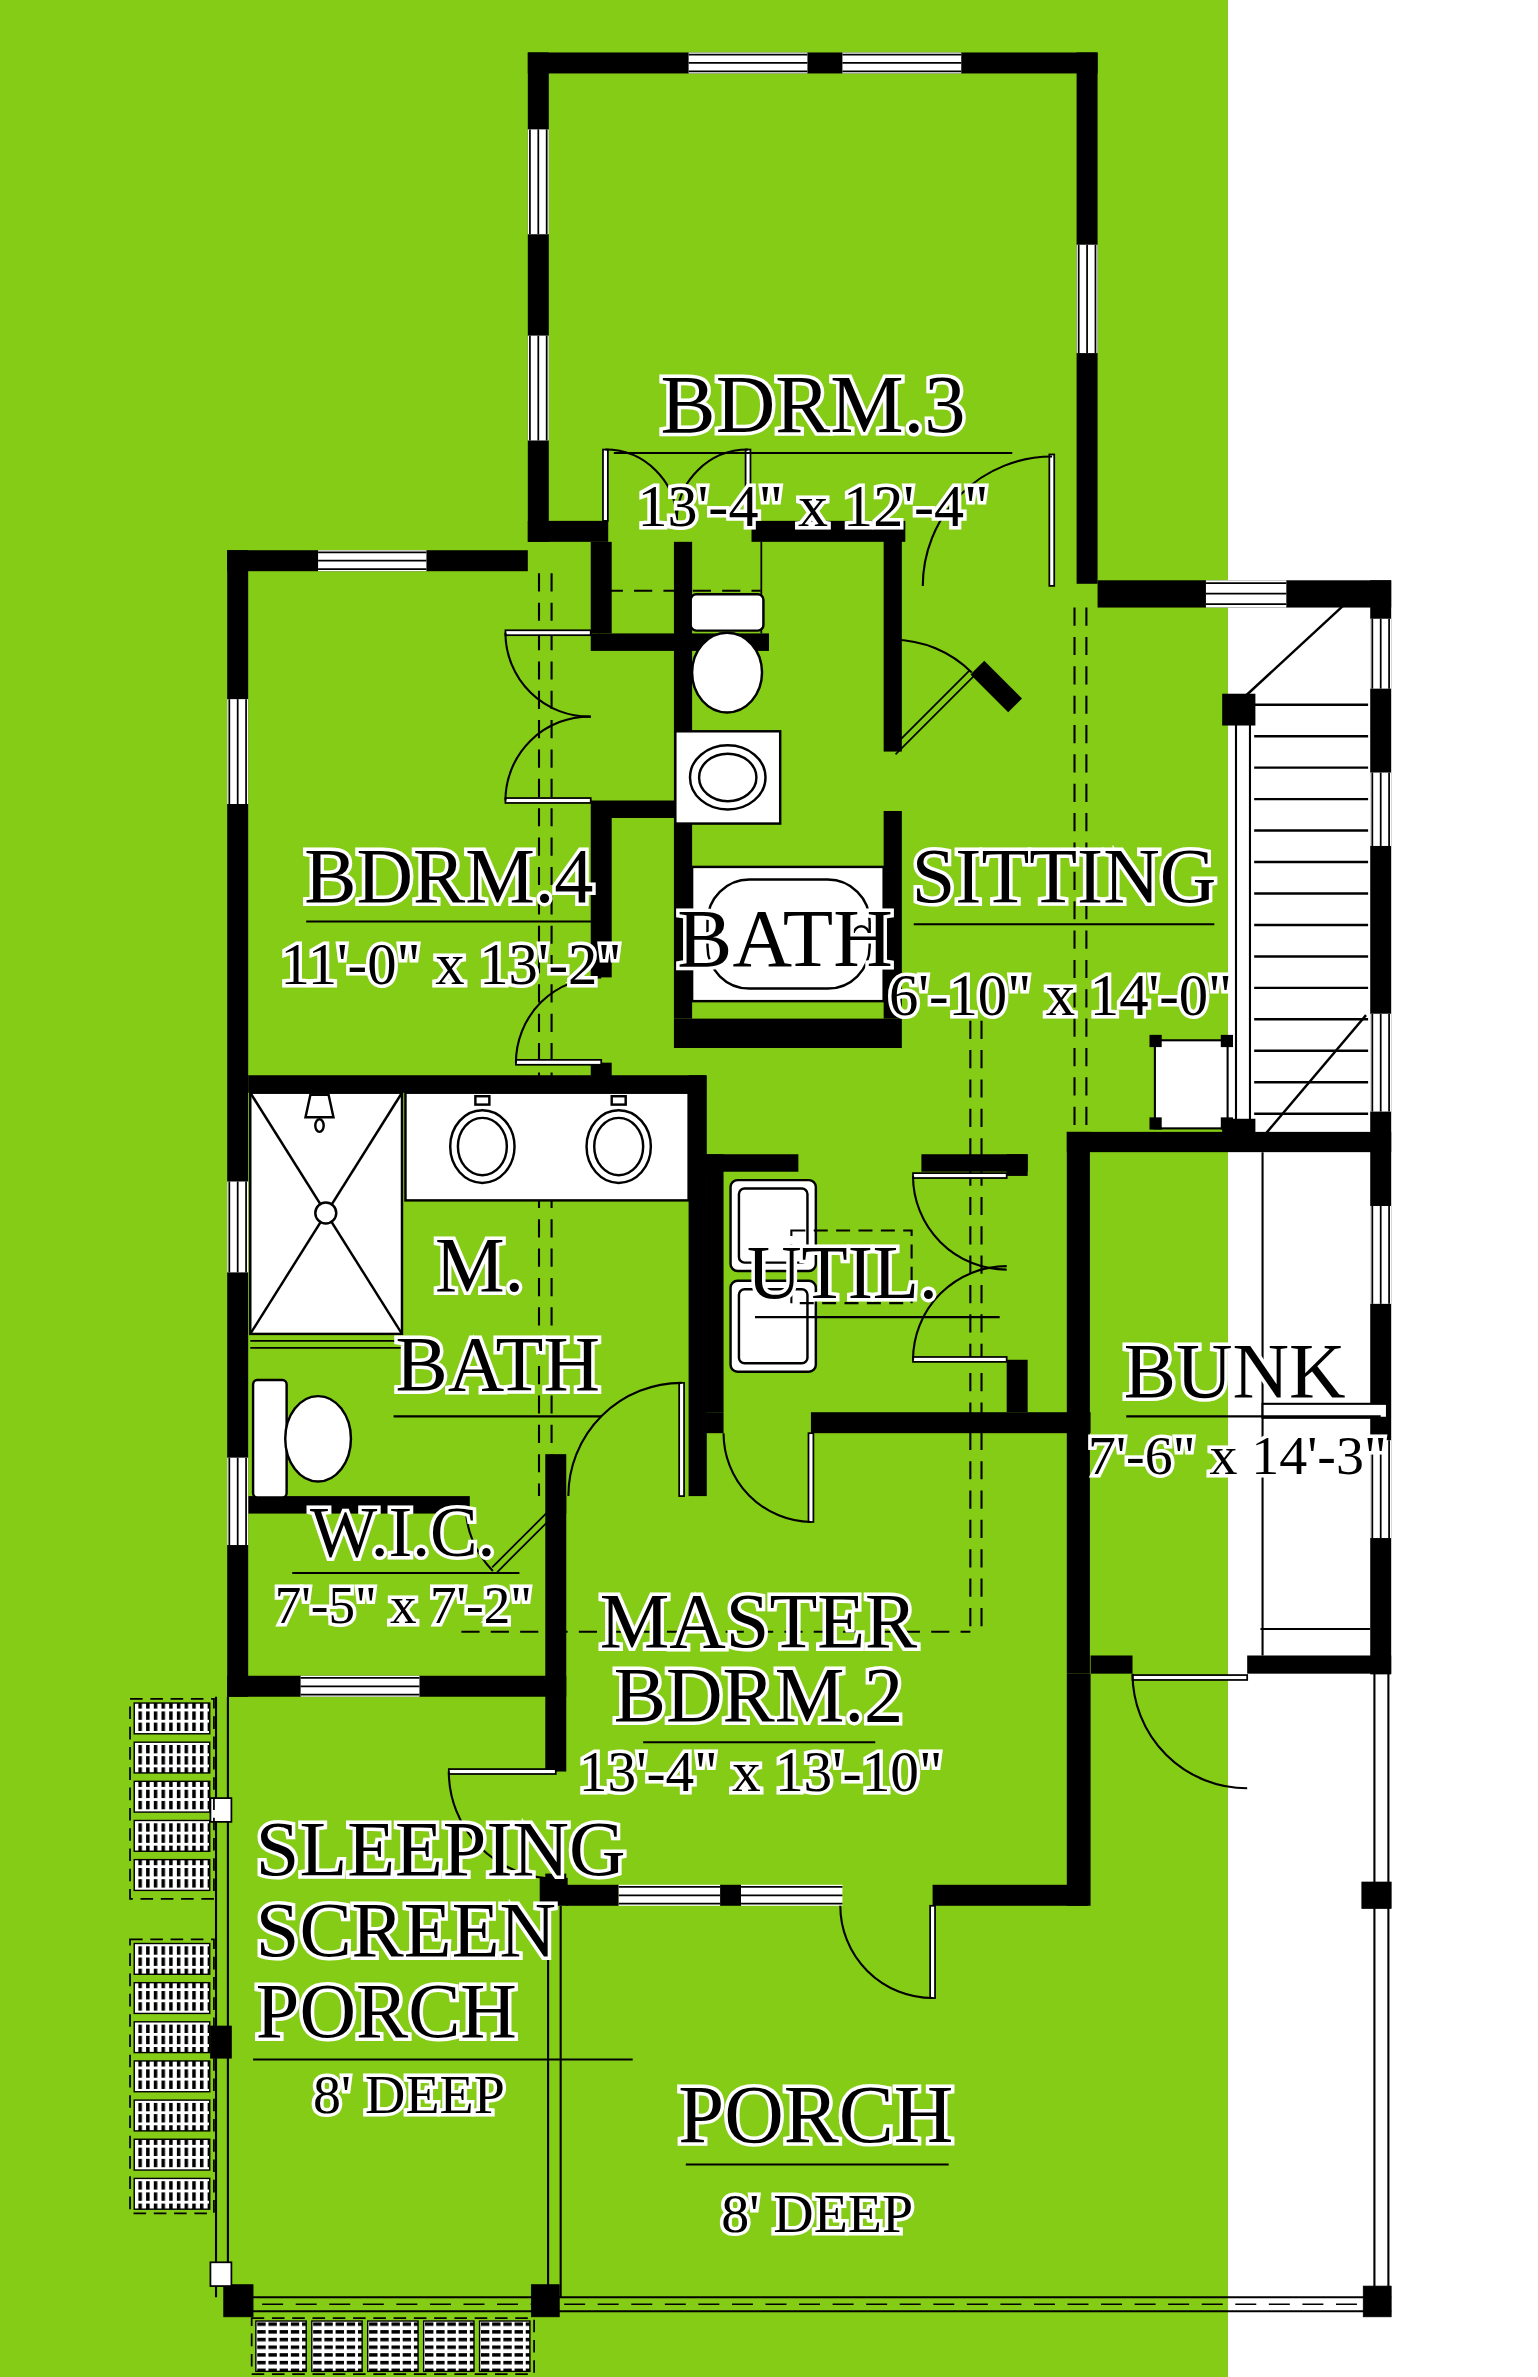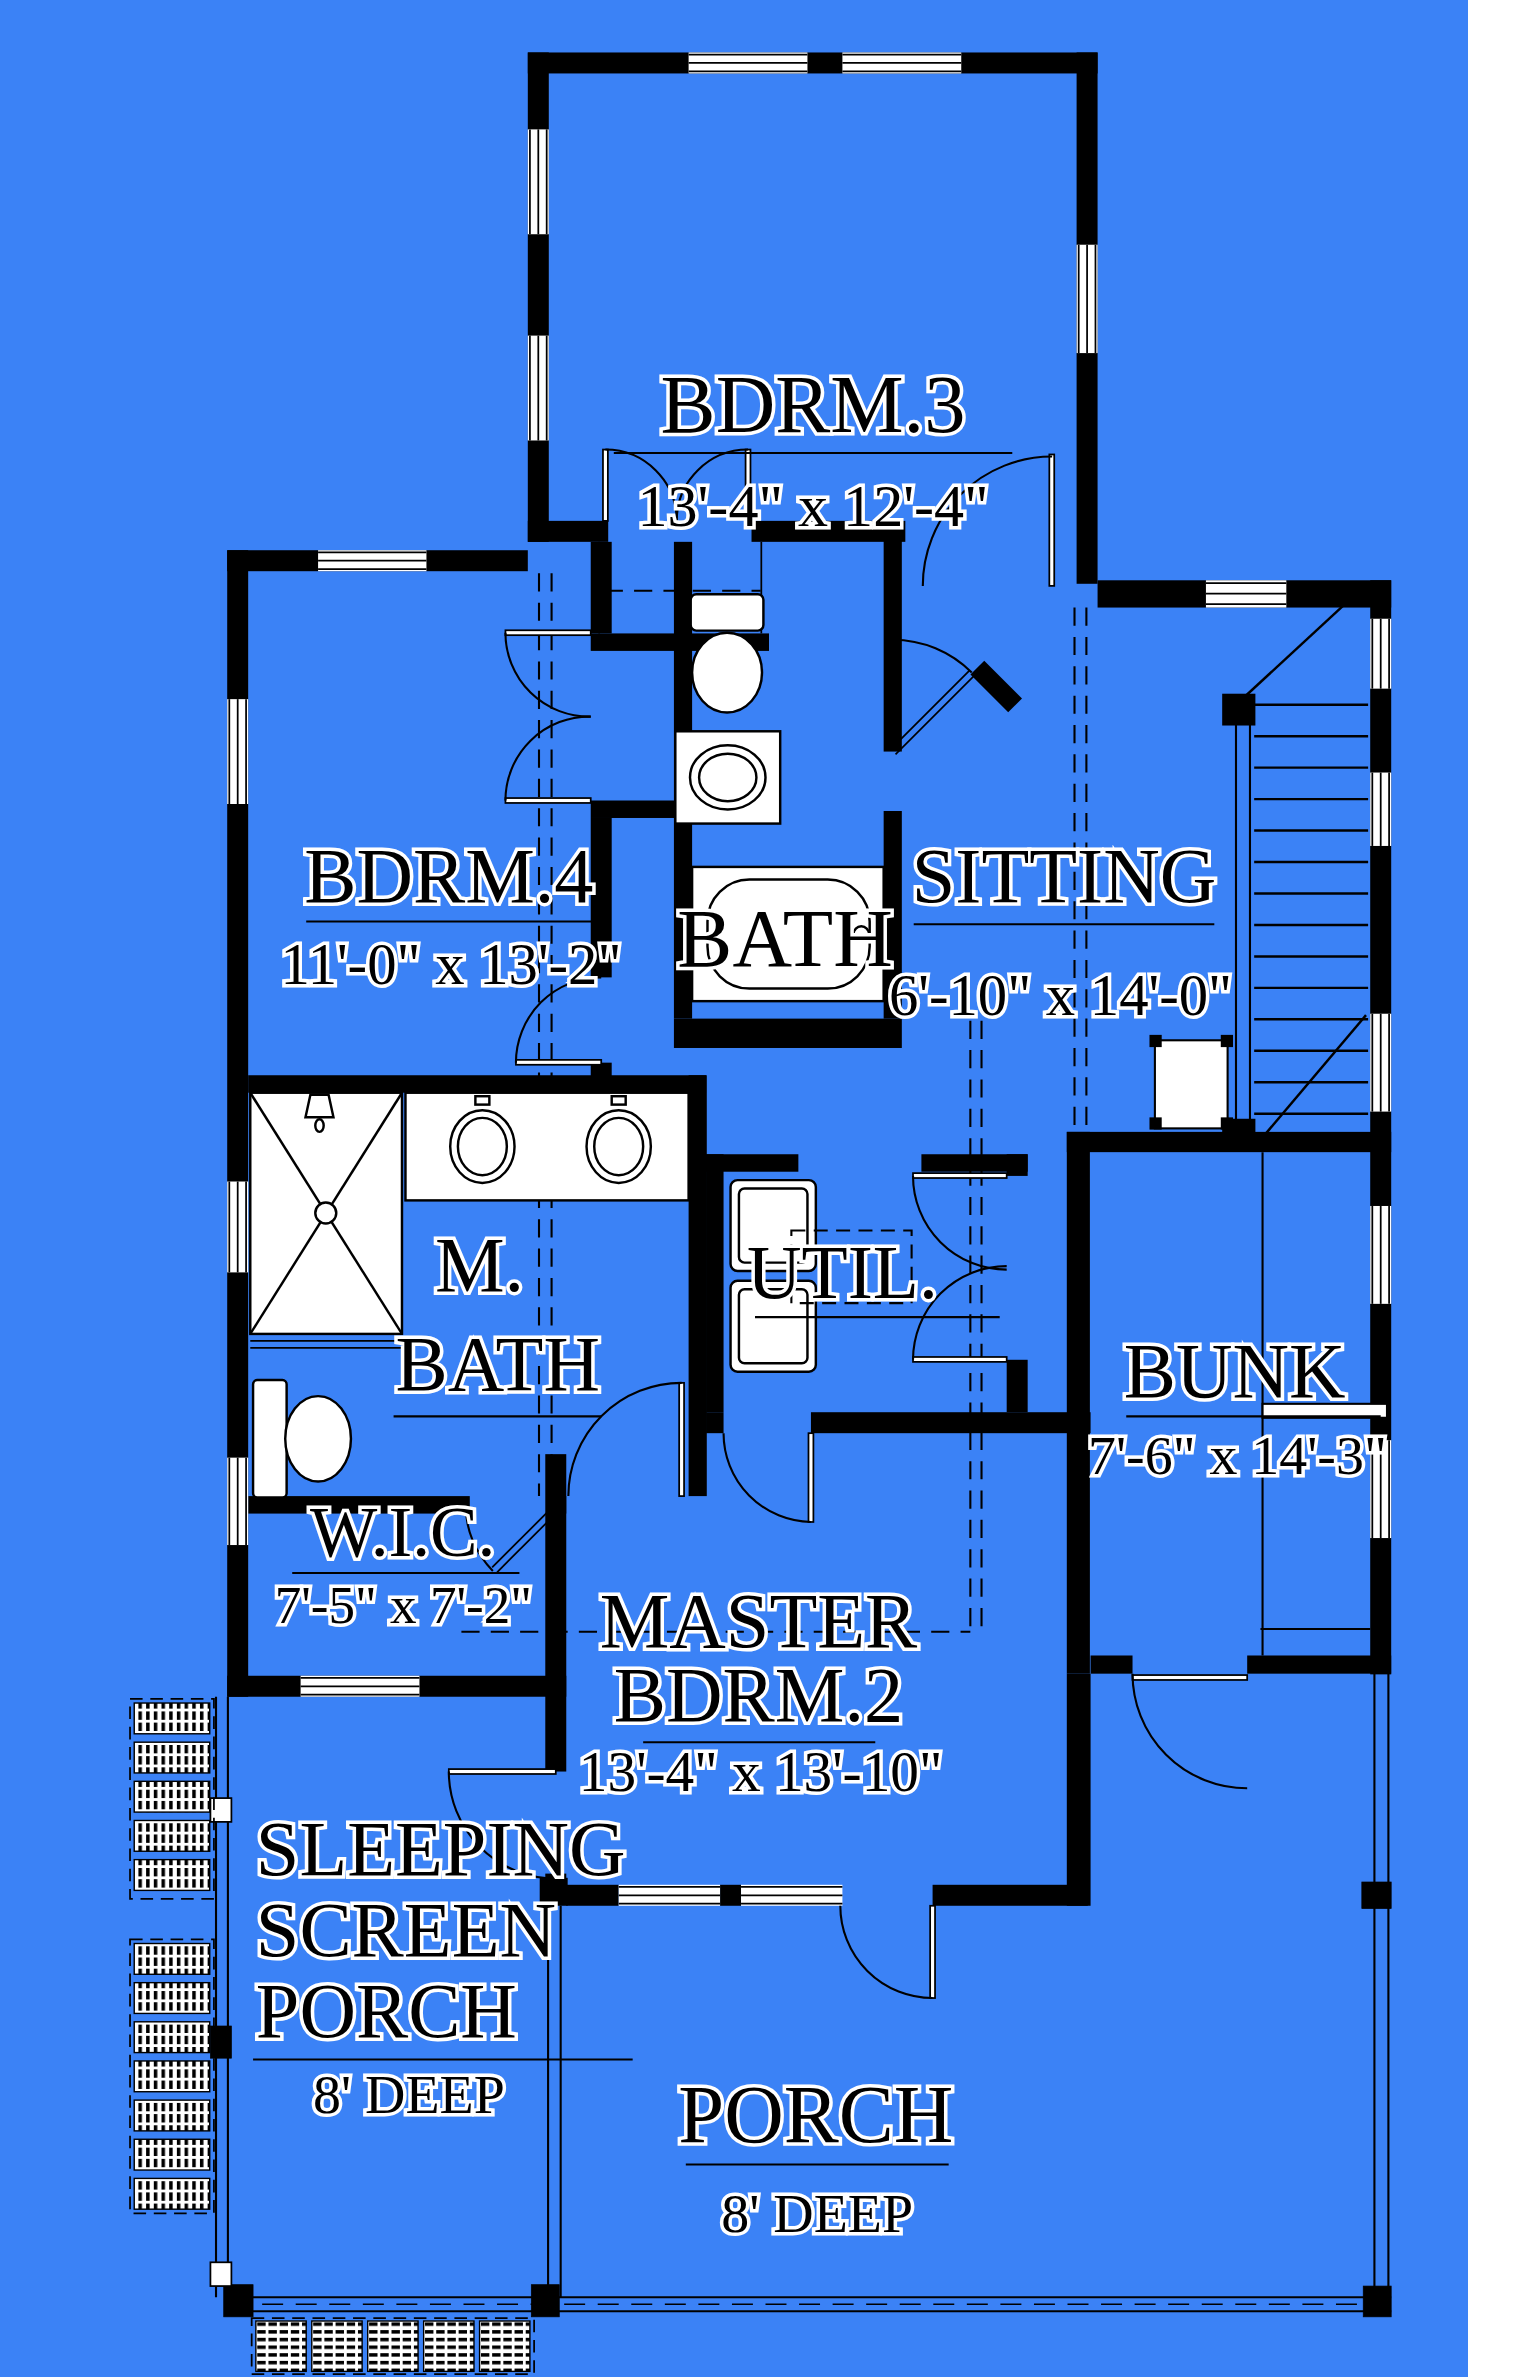--- a/index.html
+++ b/index.html
@@ -1,16 +1,16 @@
 <!DOCTYPE html>
 <html style="font-size:11.2px"><head>
 <meta charset="utf-8">
 <style>
   html,body{margin:0;padding:0;background:#ffffff;}
-  .page{width:1468px;height:2377px;background:#3b82f6;position:relative;}
+  .page{width:1228px;height:2377px;background:#84cc16;position:relative;}
   svg{display:block;}
   .lbl{font-family:"Liberation Serif","DejaVu Serif",serif;fill:#000;
        paint-order:stroke;stroke:#fff;stroke-width:10px;text-anchor:middle;}
   .lbl-start{text-anchor:start;}
 </style>
 </head>
 <body>
 
 <div class="page">
 <svg width="1538" height="2377" viewBox="0 0 2200 3400">

